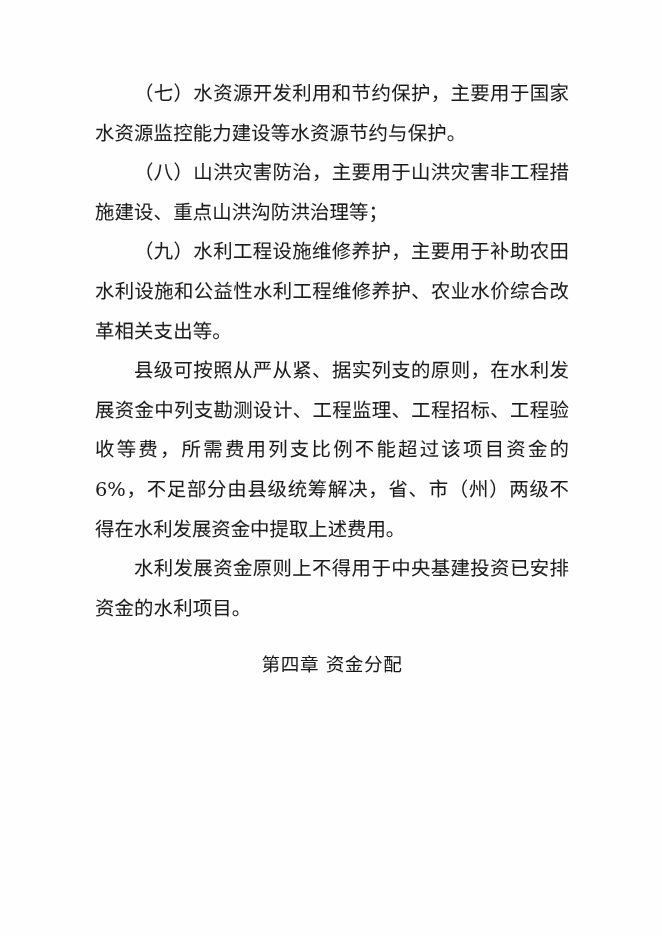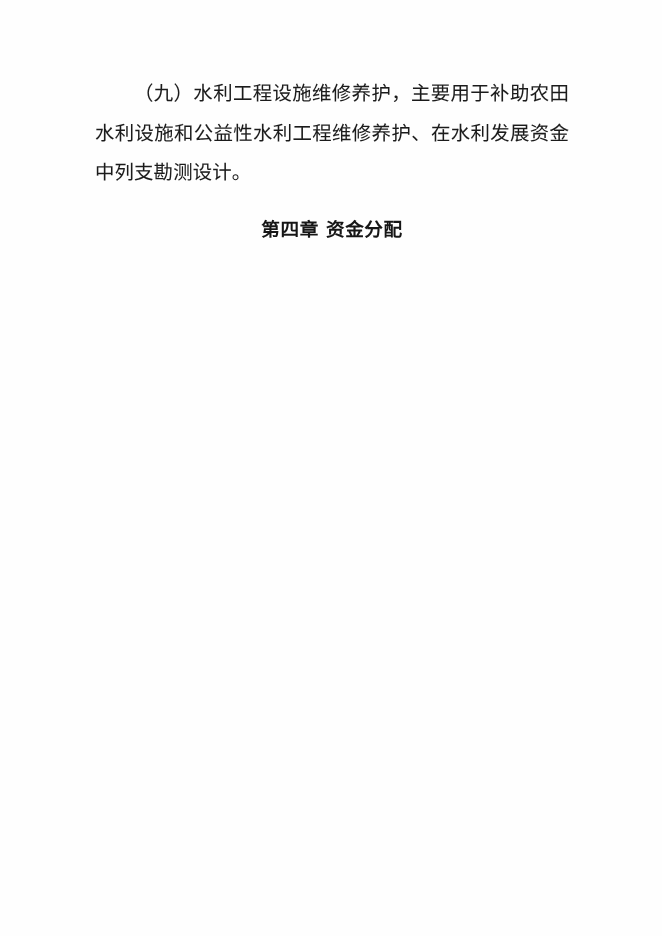--- a/index.html
+++ b/index.html
@@ -57,44 +57,48 @@
   }
 
   .para.tight {
     letter-spacing: 0px;
   }
 
   .chapter-heading {
     margin: 0;
     padding: 0;
     font-family: "DejaVu Sans", "Liberation Sans", sans-serif;
-    font-weight: bold;
+    font-weight: normal;
     font-size: 18.6px;
     line-height: 39.6px;
     color: #161616;
     text-align: center;
     text-indent: 0;
     letter-spacing: 0.6px;
     margin-top: 17px;
   }
 </style>
 </head>
 <body>
 
 <div id="page">
 
   <div id="scan-tint"></div>
 
   <div id="text-column">
 
+    <p class="para">（七）水资源开发利用和节约保护，主要用于国家水资源监控能力建设等水资源节约与保护。</p>
 
+    <p class="para">（八）山洪灾害防治，主要用于山洪灾害非工程措施建设、重点山洪沟防洪治理等；</p>
 
-    <p class="para">（九）水利工程设施维修养护，主要用于补助农田水利设施和公益性水利工程维修养护、在水利发展资金中列支勘测设计。</p>
+    <p class="para">（九）水利工程设施维修养护，主要用于补助农田水利设施和公益性水利工程维修养护、农业水价综合改革相关支出等。</p>
 
 
 
+    <p class="para tight">县级可按照从严从紧、据实列支的原则，在水利发展资金中列支勘测设计、工程监理、工程招标、工程验收等费，所需费用列支比例不能超过该项目资金的 6%，不足部分由县级统筹解决，省、市（州）两级不得在水利发展资金中提取上述费用。</p>
 
+    <p class="para">水利发展资金原则上不得用于中央基建投资已安排资金的水利项目。</p>
 
     <h2 class="chapter-heading">第四章 资金分配</h2>
 
   </div>
 
 </div>
 
 </body></html>

